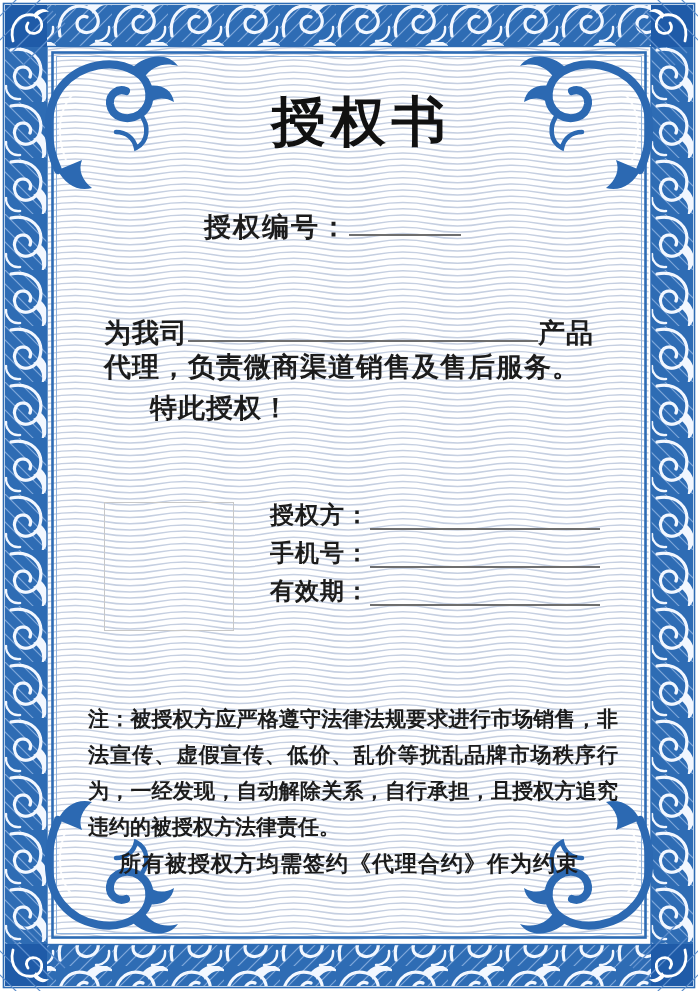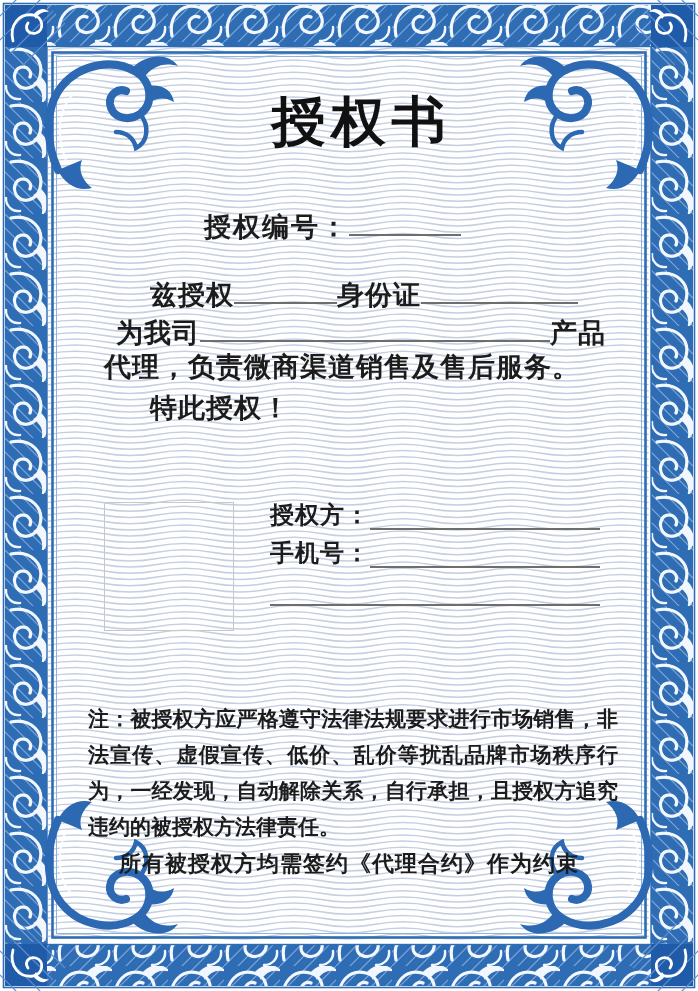--- a/index.html
+++ b/index.html
@@ -123,39 +123,37 @@
   </svg>
 
   <div class="photo-box"></div>
 
   <div class="layer title">授权书</div>
 
   <div class="layer auth-no">
     <span>授权编号：</span><span class="ul" style="width:112px"></span>
   </div>
 
-  <div class="layer body-line" style="left:150px;top:274px;">
-    <span>兹授权</span><span class="ul" style="width:103px"></span><span>身份证</span><span class="ul" style="width:157px"></span>
-  </div>
-  <div class="layer body-line" style="left:116px;top:312px;">
+  <div class="layer body-line" style="left:104px;top:312px;">
     <span>为我司</span><span class="ul" style="width:350px"></span><span>产品</span>
   </div>
   <div class="layer body-line" style="left:104px;top:350px;">代理，负责微商渠道销售及售后服务。</div>
   <div class="layer body-line" style="left:150px;top:391px;text-align:center;">特此授权！</div>
 
   <div class="layer sig">
     <div class="sig-row">
       <span class="lbl">授权方：</span>
         <span class="ul"></span>
     </div>
     <div class="sig-row">
       <span class="lbl">手机号：</span>
         <span class="ul"></span>
     </div>
     <div class="sig-row">
+      <span class="lbl">有效期：</span>
         <span class="ul"></span>
     </div>
   </div>
 
   <div class="layer footer">所有被授权方均需签约《代理合约》作为约束</div>
 
   <div class="layer note">注：被授权方应严格遵守法律法规要求进行市场销售，非法宣传、虚假宣传、低价、乱价等扰乱品牌市场秩序行为，一经发现，自动解除关系，自行承担，且授权方追究违约的被授权方法律责任。</div>
 
 </div>
 

